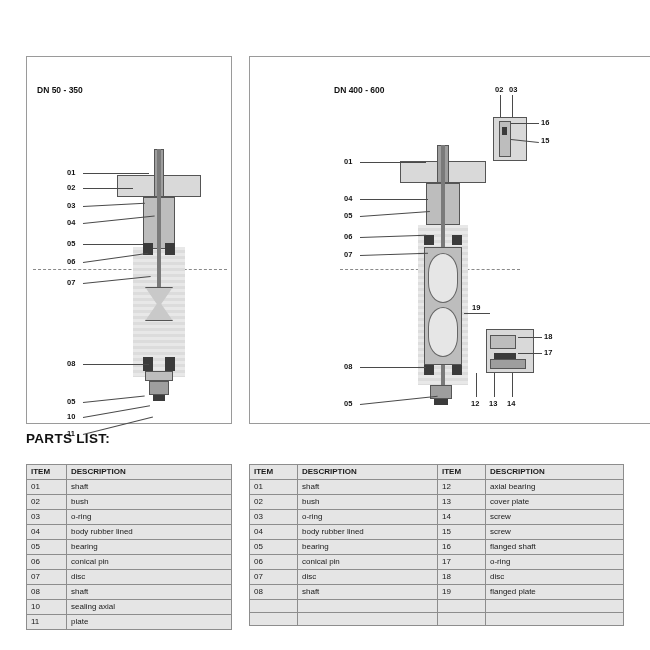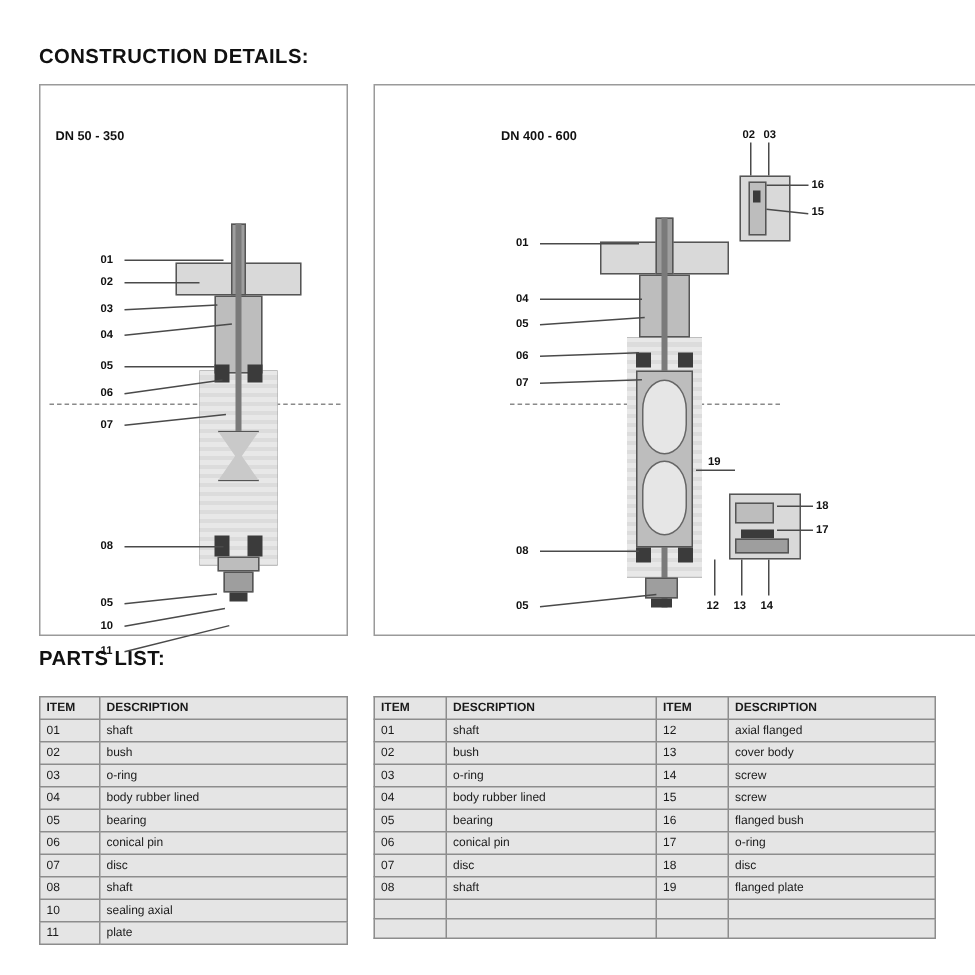--- a/index.html
+++ b/index.html
@@ -81,21 +81,20 @@
   #table-right{left:249px;top:464px;width:375px;}
   #table-right th:nth-child(1), #table-right td:nth-child(1){width:48px;}
   #table-right th:nth-child(2), #table-right td:nth-child(2){width:140px;}
   #table-right th:nth-child(3), #table-right td:nth-child(3){width:48px;}
 </style>
 </head>
 <body>
 
 <div class="page">
 
-  <div class="section-title" id="title-construction">CONSTRUCTION DETAILS:</div>
 
   <div class="panel" id="panel-left">
     <div class="panel-label" style="left:10px;top:28px;">DN 50 - 350</div>
 
     <div class="centerline" style="left:6px;top:212px;width:194px;"></div>
 
     <div class="shape gray1 outline" style="left:106px;top:190px;width:52px;height:130px;"></div>
     <div class="shape" style="left:106px;top:190px;width:52px;height:130px;background:repeating-linear-gradient(180deg,#e8e8e8 0 3px,#dcdcdc 3px 6px);"></div>
 
     <div class="shape gray1 outline" style="left:90px;top:118px;width:84px;height:22px;"></div>
@@ -276,45 +275,45 @@
         <th>DESCRIPTION</th>
         <th>ITEM</th>
         <th>DESCRIPTION</th>
       </tr>
     </thead>
     <tbody id="tbody-right">
         <tr>
           <td>01</td>
           <td>shaft</td>
           <td>12</td>
-          <td>axial flanged</td>
+          <td>axial bearing</td>
         </tr>
         <tr>
           <td>02</td>
           <td>bush</td>
           <td>13</td>
-          <td>cover body</td>
+          <td>cover plate</td>
         </tr>
         <tr>
           <td>03</td>
           <td>o-ring</td>
           <td>14</td>
           <td>screw</td>
         </tr>
         <tr>
           <td>04</td>
           <td>body rubber lined</td>
           <td>15</td>
           <td>screw</td>
         </tr>
         <tr>
           <td>05</td>
           <td>bearing</td>
           <td>16</td>
-          <td>flanged bush</td>
+          <td>flanged shaft</td>
         </tr>
         <tr>
           <td>06</td>
           <td>conical pin</td>
           <td>17</td>
           <td>o-ring</td>
         </tr>
         <tr>
           <td>07</td>
           <td>disc</td>

